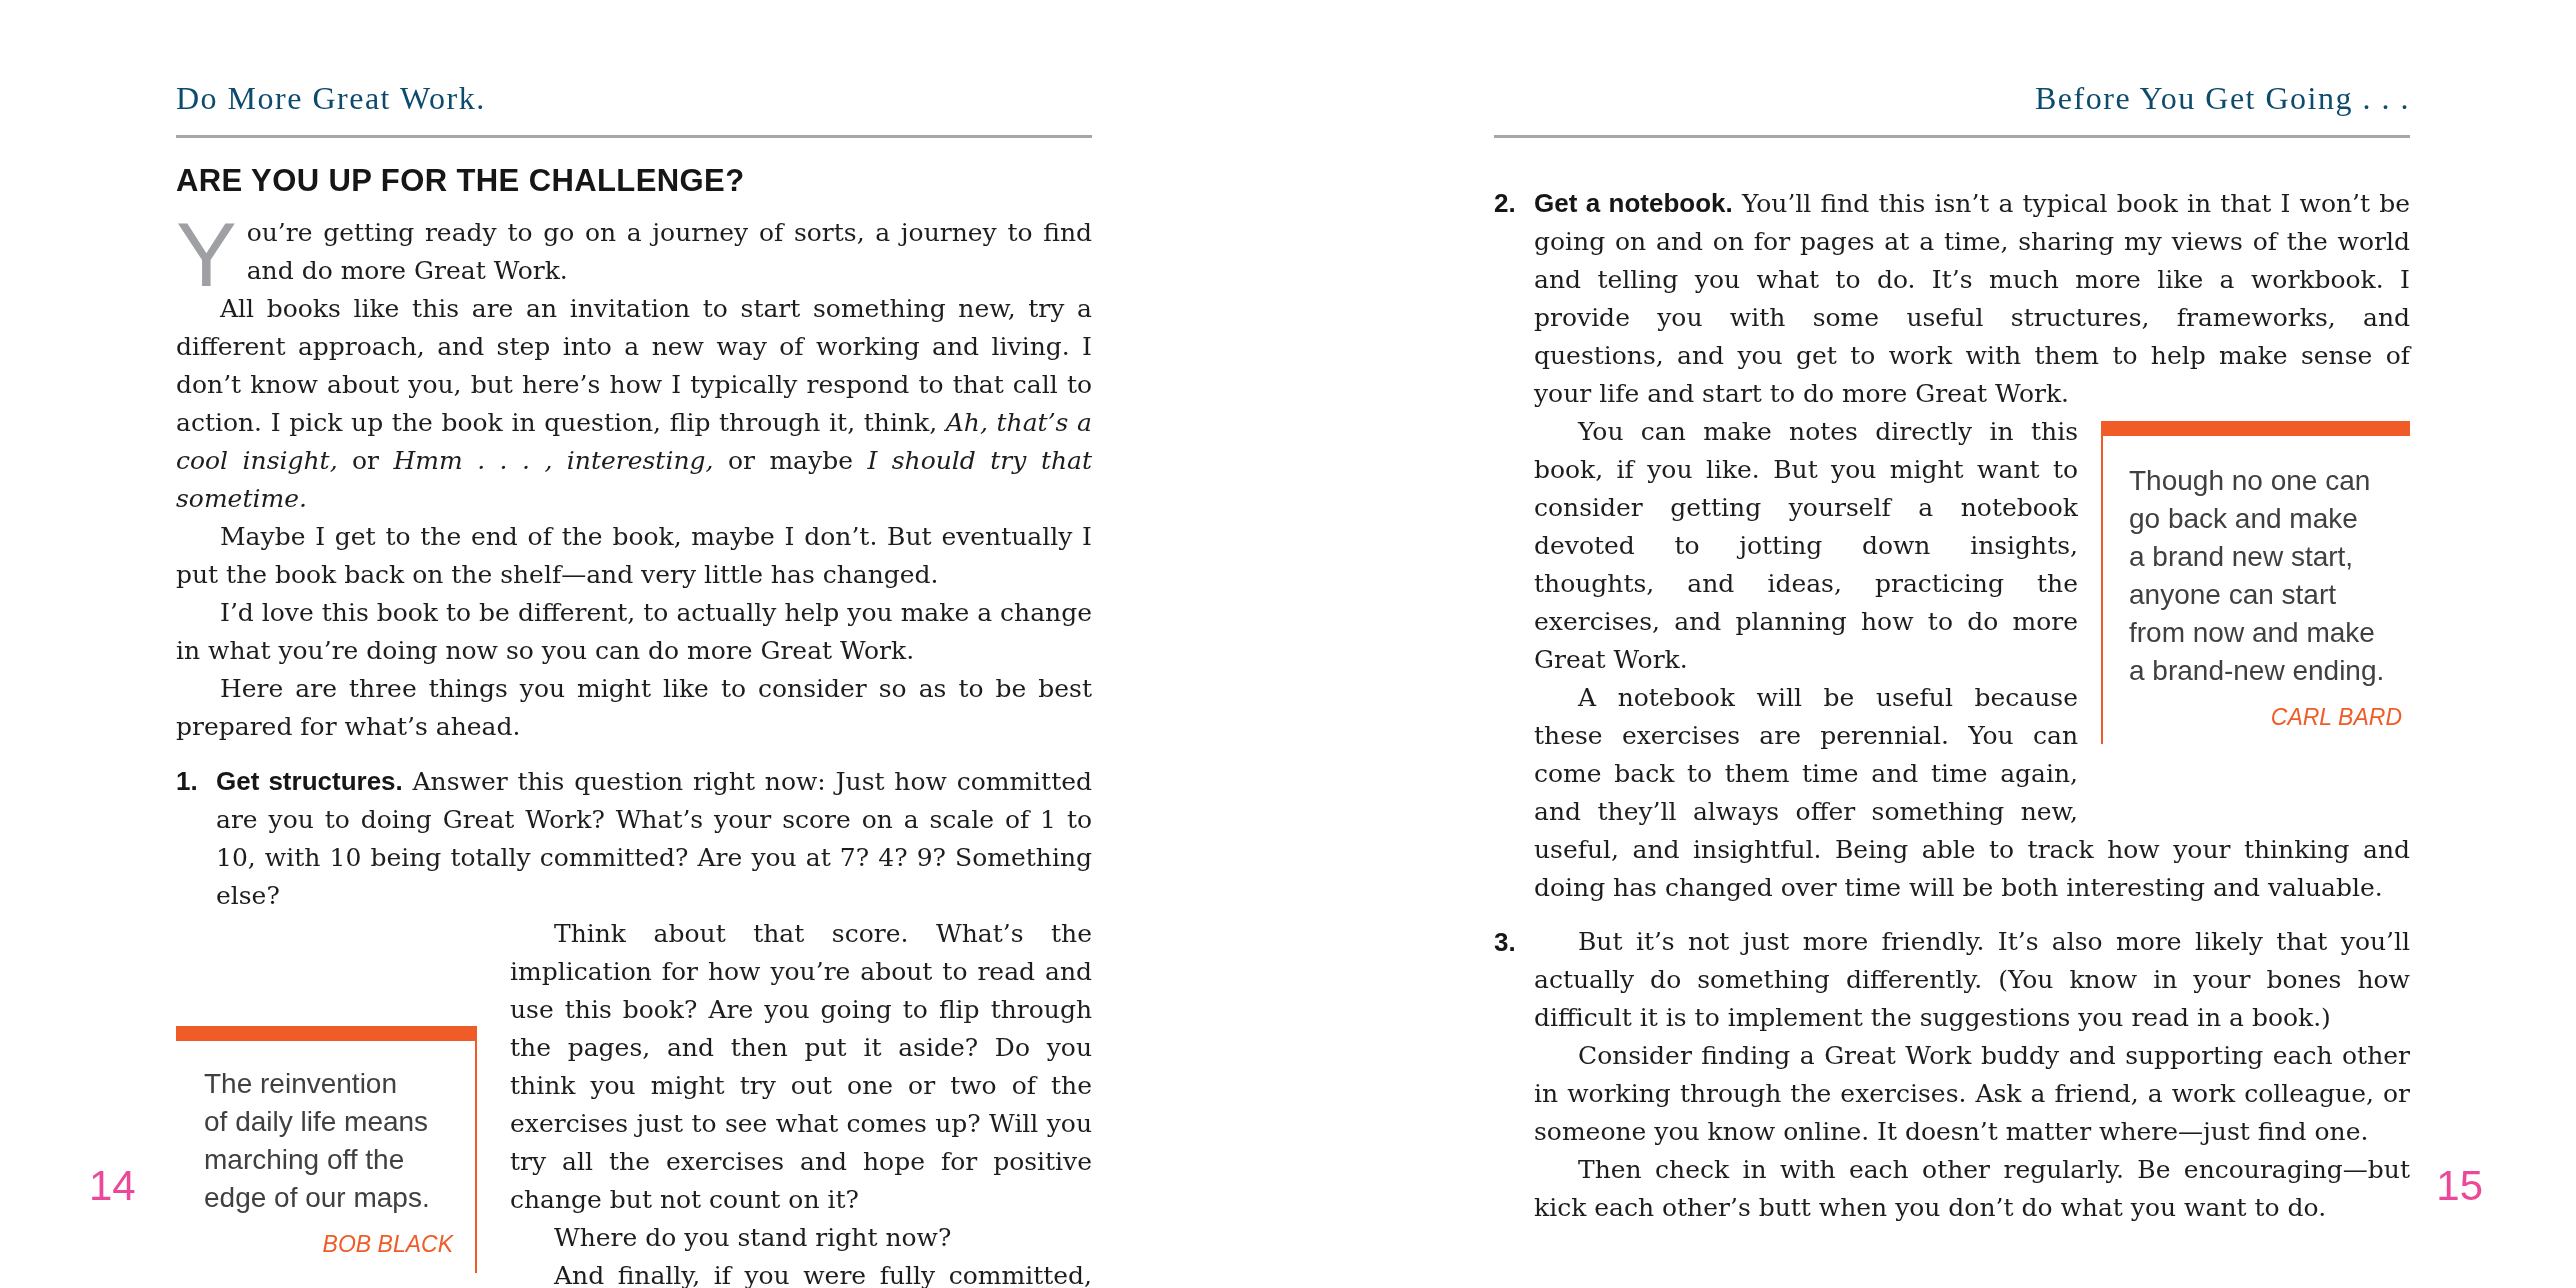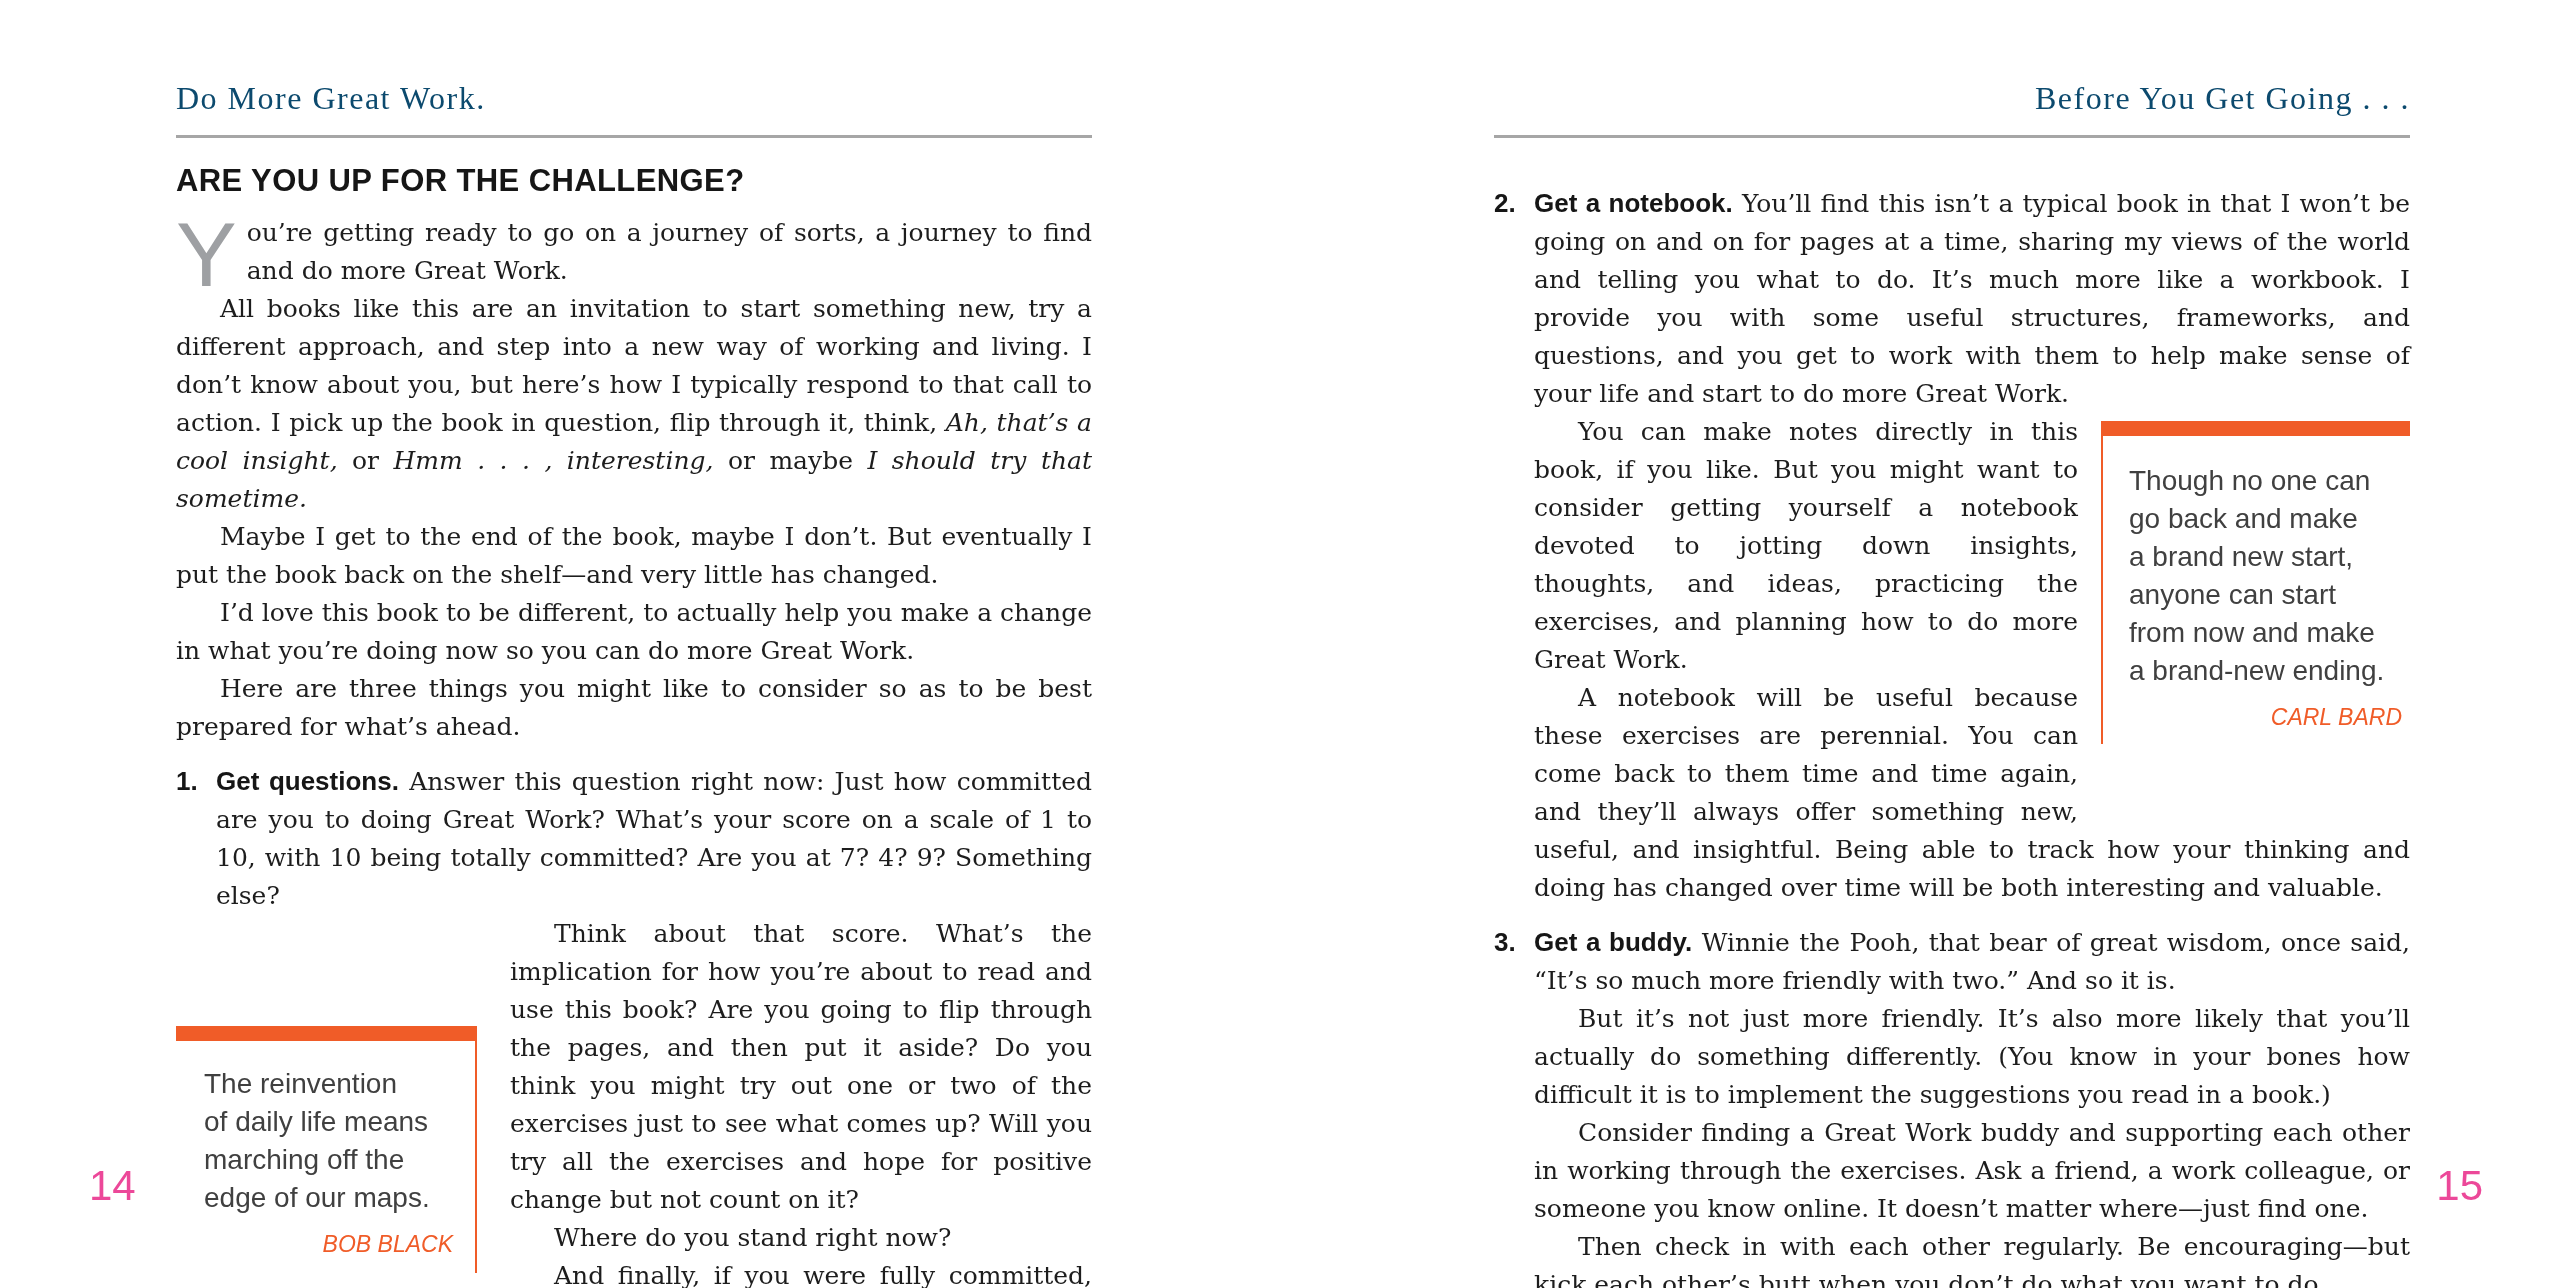--- a/index.html
+++ b/index.html
@@ -87,21 +87,21 @@
     <div class="copy">
       <p><span class="dropcap">Y</span><span>ou’re getting ready to go on a journey of sorts, a journey to find and do more Great Work.</span></p>
       <p class="ind"><span>All books like this are an invitation to start something new, try a different approach, and step into a new way of working and living. I don’t know about you, but here’s how I typically respond to that call to action. I pick up the book in question, flip through it, think, </span><span class="it">Ah, that’s a cool insight,</span><span> or </span><span class="it">Hmm . . . , interesting,</span><span> or maybe </span><span class="it">I should try that sometime.</span></p>
       <p class="ind">Maybe I get to the end of the book, maybe I don’t. But eventually I put the book back on the shelf—and very little has changed.</p>
       <p class="ind">I’d love this book to be different, to actually help you make a change in what you’re doing now so you can do more Great Work.</p>
       <p class="ind">Here are three things you might like to consider so as to be best prepared for what’s ahead.</p>
 
       <div class="list-item">
         <span class="list-num">1.</span>
         <div class="li-body">
-          <p><b class="lead">Get questions.</b> <span>Answer this question right now: Just how committed are you to doing Great Work? What’s your score on a scale of 1 to 10, with 10 being totally committed? Are you at 7? 4? 9? Something else?</span></p>
+          <p><b class="lead">Get structures.</b> <span>Answer this question right now: Just how committed are you to doing Great Work? What’s your score on a scale of 1 to 10, with 10 being totally committed? Are you at 7? 4? 9? Something else?</span></p>
 
           <aside class="pq pq-left">
             <span class="pq-bar"></span>
             <span class="pq-inner">
               <span class="pq-text">
                   <span class="pql">The reinvention</span>
                   <span class="pql">of daily life means</span>
                   <span class="pql">marching off the</span>
                   <span class="pql">edge of our maps.</span>
                 </span>
@@ -145,21 +145,20 @@
           </aside>
 
           <p class="ind">You can make notes directly in this book, if you like. But you might want to consider getting yourself a notebook devoted to jotting down insights, thoughts, and ideas, practicing the exercises, and planning how to do more Great Work.</p>
           <p class="ind">A notebook will be useful because these exercises are perennial. You can come back to them time and time again, and they’ll always offer something new, useful, and insightful. Being able to track how your thinking and doing has changed over time will be both interesting and valuable.</p>
         </div>
       </div>
 
       <div class="list-item">
         <span class="list-num">3.</span>
         <div class="li-body">
-          <p><b class="lead">Get a buddy.</b> <span>Winnie the Pooh, that bear of great wisdom, once said, “It’s so much more friendly with two.” And so it is.</span></p>
           <p class="ind">But it’s not just more friendly. It’s also more likely that you’ll actually do something differently. (You know in your bones how difficult it is to implement the suggestions you read in a book.)</p>
           <p class="ind">Consider finding a Great Work buddy and supporting each other in working through the exercises. Ask a friend, a work colleague, or someone you know online. It doesn’t matter where—just find one.</p>
           <p class="ind">Then check in with each other regularly. Be encouraging—but kick each other’s butt when you don’t do what you want to do.</p>
         </div>
       </div>
     </div>
   </section>
 
   <div class="pagenum pn-left">14</div>
   <div class="pagenum pn-right">15</div>

